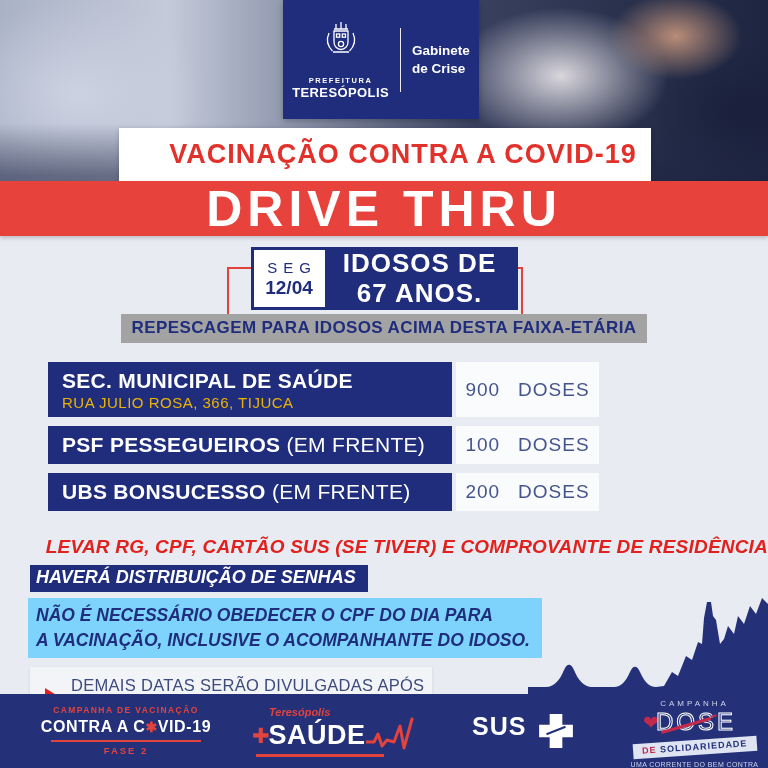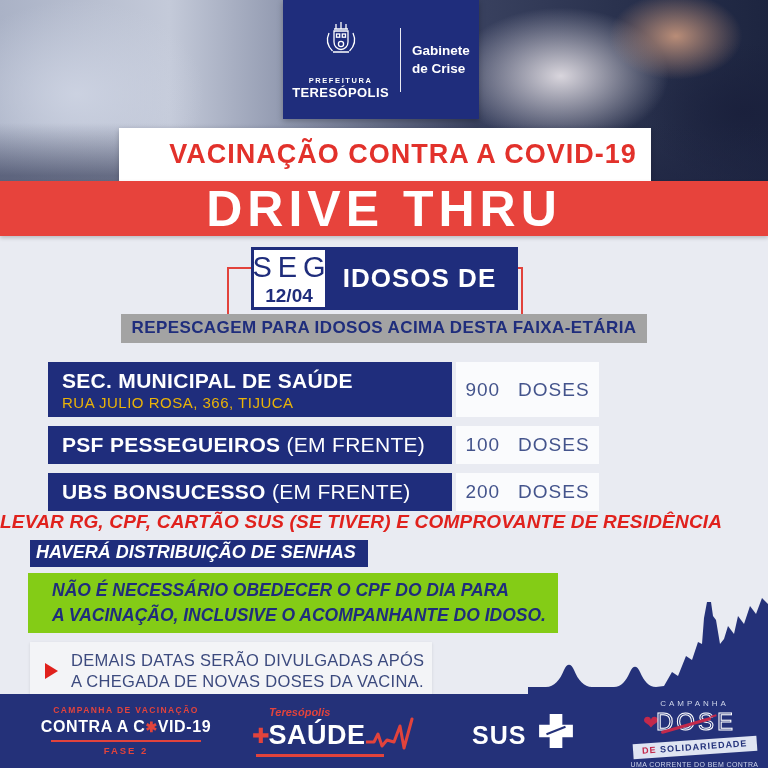--- a/index.html
+++ b/index.html
@@ -33,21 +33,21 @@
     display:flex; align-items:center; justify-content:center; box-shadow:0 2px 4px rgba(0,0,0,.2); }
   .banner span { color:#fff; font-weight:bold; font-size:50px; letter-spacing:5px; }
 
   
   .bodyarea { position:relative; height:458px; }
   .red-outline { position:absolute; left:227px; top:31px; width:296px; height:62px; border:2px solid #e2423c; }
 
   .date-wrap { position:relative; display:flex; justify-content:center; padding-top:11px; }
   .date-box { display:flex; height:63px; border:3px solid #1f2d7c; background:#fff; }
   .date-day { width:71px; display:flex; flex-direction:column; align-items:center; justify-content:center; color:#1f2d7c; background:#fff; }
-  .date-day .seg { font-size:29px; letter-spacing:6px; text-indent:6px; }
+  .date-day .seg { font-size:15px; letter-spacing:6px; text-indent:6px; }
   .date-day .num { font-size:19px; font-weight:bold; margin-top:1px; }
   .date-aud { width:190px; background:#1f2d7c; color:#fff; font-weight:bold; font-size:26px;
     display:flex; flex-direction:column; align-items:center; justify-content:center; line-height:1.12; letter-spacing:1px; }
 
   .repescagem-wrap { position:relative; display:flex; justify-content:center; margin-top:4px; }
   .repescagem { background:#a3a3a3; color:#1f2d7c; font-weight:bold; font-size:17px; padding:4px 11px 5px; letter-spacing:.4px; }
 
   .table { display:flex; margin:19px 0 0 48px; gap:7px; }
   .rows { display:flex; flex-direction:column; gap:9px; }
   .row { display:flex; gap:4px; }
@@ -58,26 +58,26 @@
   .loc .name .suffix { font-weight:normal; }
   .loc .detail { font-size:15px; letter-spacing:.5px; margin-top:1px; color:#eab308; }
   .doses { width:143px; background:#fafbfd; color:#44548c; display:flex; align-items:center; justify-content:center; gap:18px;
     font-size:19px; letter-spacing:1px; }
   .hours { width:116px; background:#1f2d7c; color:#fff; display:flex; flex-direction:column; align-items:center;
     justify-content:center; text-align:center; padding-top:20px; }
   .hours .h1 { font-size:21px; letter-spacing:1px; }
   .hours .h2 { font-size:20px; font-weight:bold; letter-spacing:.5px; margin-top:1px; }
   .hours .h3 { font-size:9.5px; font-weight:bold; margin-top:11px; line-height:1.35; }
 
-  .docs { text-align:left; color:#e0211d; font-style:italic; font-weight:bold; font-size:19px; letter-spacing:.2px; }
+  .docs { text-align:right; margin-top:25px; color:#e0211d; font-style:italic; font-weight:bold; font-size:19px; letter-spacing:.2px; }
   .senhas-wrap { margin:7px 0 0 30px; }
   .senhas { display:inline-block; background:#1f2d7c; color:#fff; font-style:italic; font-weight:bold; font-size:18px; padding:2px 12px 4px 6px; }
   .cpf-wrap { margin:6px 0 0 28px; }
-  .cpf { display:inline-block; background:#84cc16; color:#1f2d7c; font-style:italic; font-weight:bold; font-size:17.5px;
-    padding:5px 12px 6px 24px; line-height:1.4; }
+  .cpf { display:inline-block; background:#7dd3fc; color:#1f2d7c; font-style:italic; font-weight:bold; font-size:17.5px;
+    padding:5px 12px 6px 8px; line-height:1.4; }
   .next { margin:9px 0 0 30px; width:402px; background:#f3f4f7; box-shadow:0 1px 3px rgba(0,0,0,.1);
     display:flex; align-items:center; gap:13px; padding:8px 0 9px 15px; color:#3c4a7e; font-size:16.5px; line-height:1.3; letter-spacing:.3px; }
   .play { width:0; height:0; border-left:13px solid #e0211d; border-top:8px solid transparent; border-bottom:8px solid transparent; flex:none; }
 
   
   .mountain { position:absolute; right:0; bottom:74px; width:240px; height:110px; display:block; }
   .footer { position:absolute; left:0; bottom:0; width:768px; height:74px; background:#243179; }
   .fg { position:absolute; }
   .g1 { left:26px; top:11px; width:200px; text-align:center; }
   .g1-top { color:#e2433c; font-size:8.5px; font-weight:bold; letter-spacing:1.4px; }
@@ -86,21 +86,21 @@
   .g1-line { width:150px; height:2px; background:#e2433c; margin:4px auto 3px; }
   .g1-phase { color:#e2433c; font-size:9.5px; font-weight:bold; letter-spacing:2px; }
 
   .g2 { left:252px; top:12px; }
   .saude-city { color:#e2433c; font-size:11px; font-weight:bold; margin-left:17px; font-style:italic; }
   .saude-row { display:flex; align-items:center; margin-top:-2px; }
   .saude-cross { color:#e2433c; font-size:21px; line-height:1; margin-right:-1px; }
   .saude-name { color:#fff; font-size:27px; font-weight:bold; letter-spacing:.5px; }
   .saude-line { width:128px; height:2.5px; background:#e2433c; margin-left:4px; }
 
-  .g3 { left:472px; top:18px; display:flex; align-items:flex-end; gap:11px; }
+  .g3 { left:472px; top:18px; display:flex; align-items:flex-start; gap:11px; }
   .sus-text { color:#fff; font-size:25px; font-weight:bold; letter-spacing:1px; }
 
   .g4 { left:622px; top:5px; width:145px; text-align:center; z-index:2; }
   .g4-camp { color:#cfd6ea; font-size:8px; letter-spacing:3px; }
   .g4-row { position:relative; display:flex; align-items:center; justify-content:center; margin-top:0; }
   .g4-heart { color:#c3294b; font-size:19px; line-height:1; margin-right:-5px; }
   .syringe { position:absolute; left:38px; top:16px; width:52px; height:2.5px; background:#c3294b; transform:rotate(-16deg); border-radius:2px; }
   .syringe::after { content:""; position:absolute; right:-6px; top:-1px; width:6px; height:1.5px; background:#c3294b; }
   .g4-ribbon { display:inline-block; background:#dfe4f2; padding:2px 9px 3px; transform:rotate(-4deg);
     font-size:9px; font-weight:bold; letter-spacing:1px; color:#24327b; margin-top:2px; }
@@ -148,20 +148,21 @@
     <div class="red-outline"></div>
 
     <div class="date-wrap">
       <div class="date-box">
         <div class="date-day">
           <div class="seg">SEG</div>
           <div class="num">12/04</div>
         </div>
         <div class="date-aud">
           <div>IDOSOS DE</div>
+          <div>67 ANOS.</div>
         </div>
       </div>
     </div>
 
     <div class="repescagem-wrap">
       <div class="repescagem">REPESCAGEM PARA IDOSOS ACIMA DESTA FAIXA-ETÁRIA</div>
     </div>
 
     <div class="table">
       <div class="rows">

